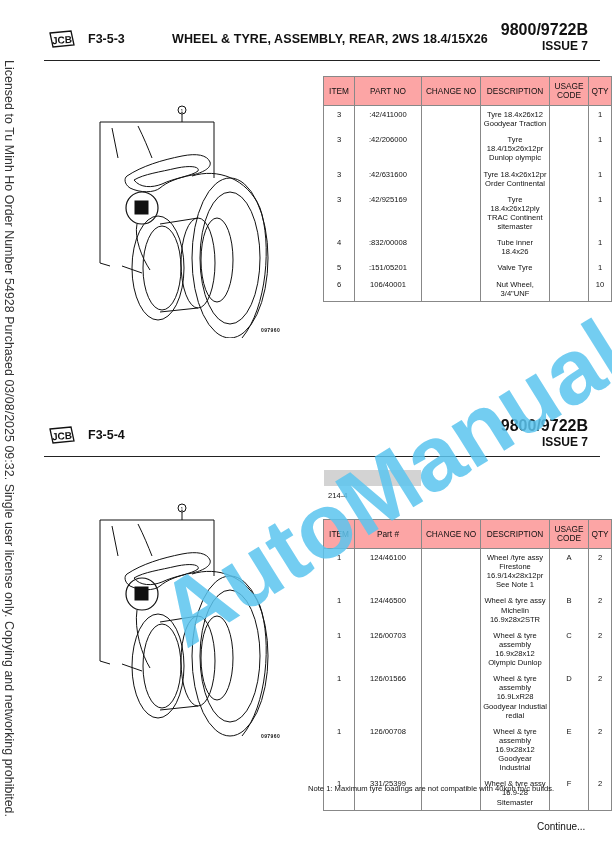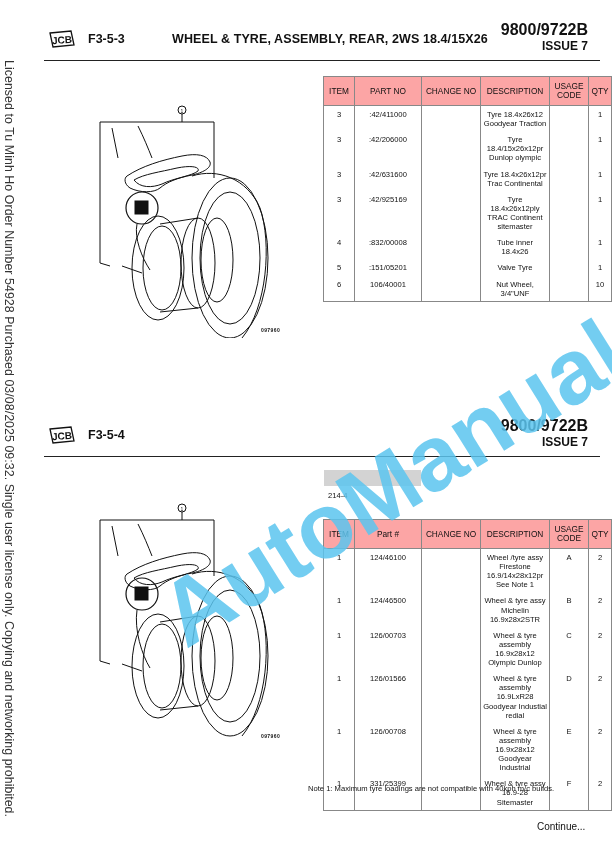--- a/index.html
+++ b/index.html
@@ -96,21 +96,21 @@
       <td class="c">:42/206000</td>
       <td></td>
       <td class="l">Tyre 18.4/15x26x12pr Dunlop olympic</td>
       <td class="c"></td>
       <td class="c">1</td>
     </tr>
     <tr>
       <td class="c">3</td>
       <td class="c">:42/631600</td>
       <td></td>
-      <td class="l">Tyre 18.4x26x12pr Trac Continental</td>
+      <td class="l">Tyre 18.4x26x12pr Order Continental</td>
       <td class="c"></td>
       <td class="c">1</td>
     </tr>
     <tr>
       <td class="c">3</td>
       <td class="c">:42/925169</td>
       <td></td>
       <td class="l">Tyre 18.4x26x12ply TRAC Continent sitemaster</td>
       <td class="c"></td>
       <td class="c">1</td>

